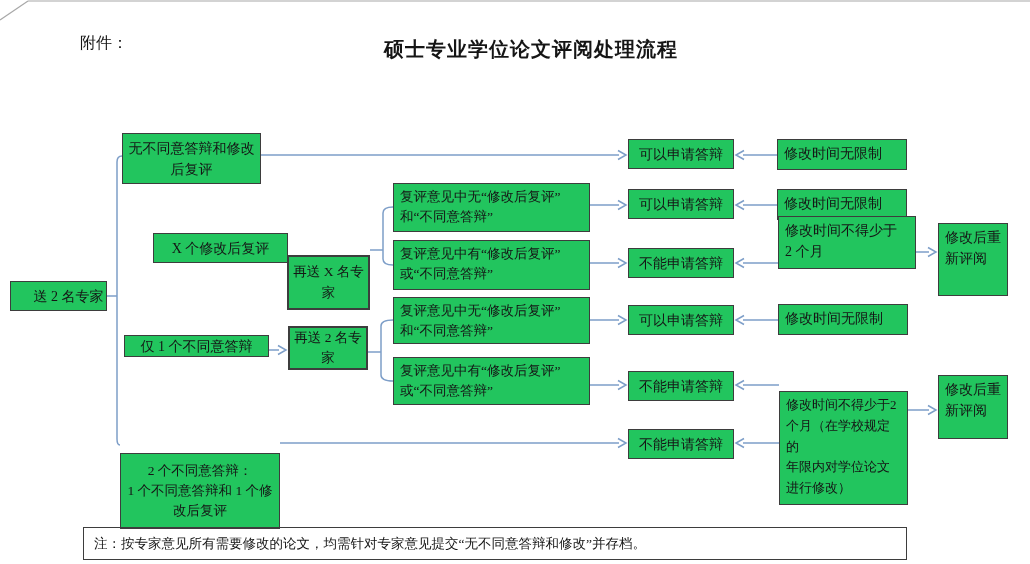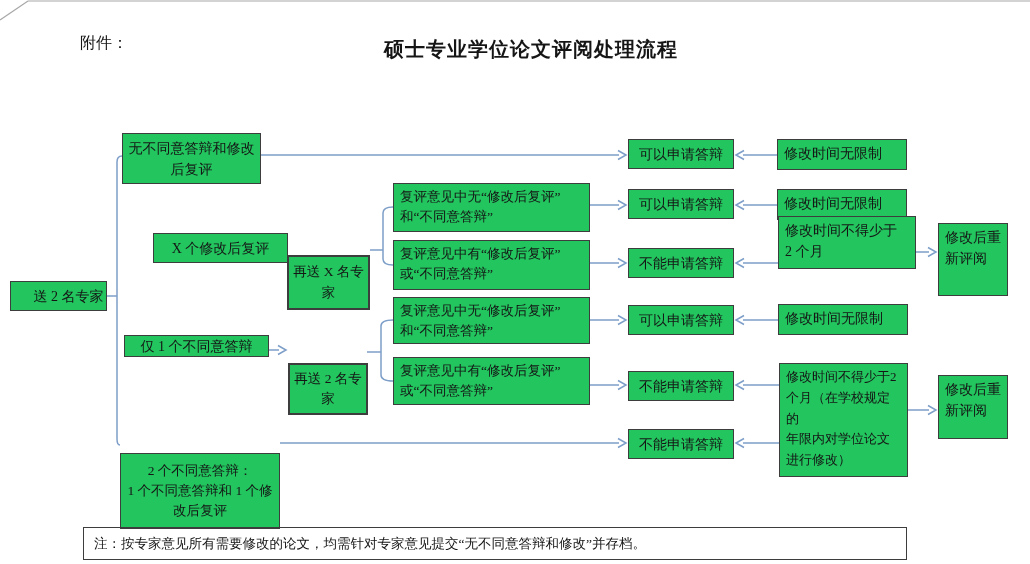--- a/index.html
+++ b/index.html
@@ -8,21 +8,21 @@
   #connectors{position:absolute;left:0;top:0;width:1030px;height:564px;}
   .box{position:absolute;box-sizing:border-box;border:1.5px solid #3d3d3d;background:#22c55e;
        white-space:pre-line;font-size:14px;line-height:1.5;}
   .center{display:flex;align-items:center;justify-content:center;text-align:center;}
   .leftpad{padding:3px 6px;}
   .thick{border-width:2px;}
   .attachment{position:absolute;left:80px;top:8px;font-size:16px;margin-top:25px;}
   .title{position:absolute;left:16px;top:36px;width:1030px;text-align:center;
          font-size:20px;font-weight:bold;letter-spacing:1px;}
   .small{font-size:13.5px;}
-  .tiny{font-size:13px;}
+  .tiny{font-size:13px;margin-top:28px;}
   .notebox{position:absolute;left:83px;top:527px;width:824px;height:33px;box-sizing:border-box;
            border:1.5px solid #3d3d3d;display:flex;align-items:center;padding:0 10px;font-size:13.5px;}
 </style>
 </head>
 <body>
 
 <div id="page">
 
   <svg id="connectors" viewBox="0 0 1030 564" fill="none">
 
@@ -90,21 +90,21 @@
   <div class="box center" style="left:122px;top:133px;width:139px;height:51px;">无不同意答辩和修改
 后复评</div>
   <div class="box center" style="left:132px;top:233px;width:135px;height:30px;margin-left:21px;">X 个修改后复评</div>
   <div class="box center" style="left:124px;top:335px;width:145px;height:22px;">仅 1 个不同意答辩</div>
   <div class="box center small" style="left:120px;top:408px;width:160px;height:76px;margin-top:45px;">2 个不同意答辩：
 1 个不同意答辩和 1 个修
 改后复评</div>
 
   <div class="box center small thick" style="left:287px;top:223px;width:83px;height:55px;margin-top:32px;">再送 X 名专
 家</div>
-  <div class="box center small thick" style="left:288px;top:326px;width:80px;height:52px;margin-top:37px;">再送 2 名专
+  <div class="box center small thick" style="left:288px;top:326px;width:80px;height:44px;">再送 2 名专
 家</div>
 
   <div class="box leftpad small" style="left:393px;top:183px;width:197px;height:49px;">复评意见中无“修改后复评”
 和“不同意答辩”</div>
   <div class="box leftpad small" style="left:393px;top:240px;width:197px;height:50px;">复评意见中有“修改后复评”
 或“不同意答辩”</div>
   <div class="box leftpad small" style="left:393px;top:297px;width:197px;height:47px;">复评意见中无“修改后复评”
 和“不同意答辩”</div>
   <div class="box leftpad small" style="left:393px;top:357px;width:197px;height:48px;">复评意见中有“修改后复评”
 或“不同意答辩”</div>

